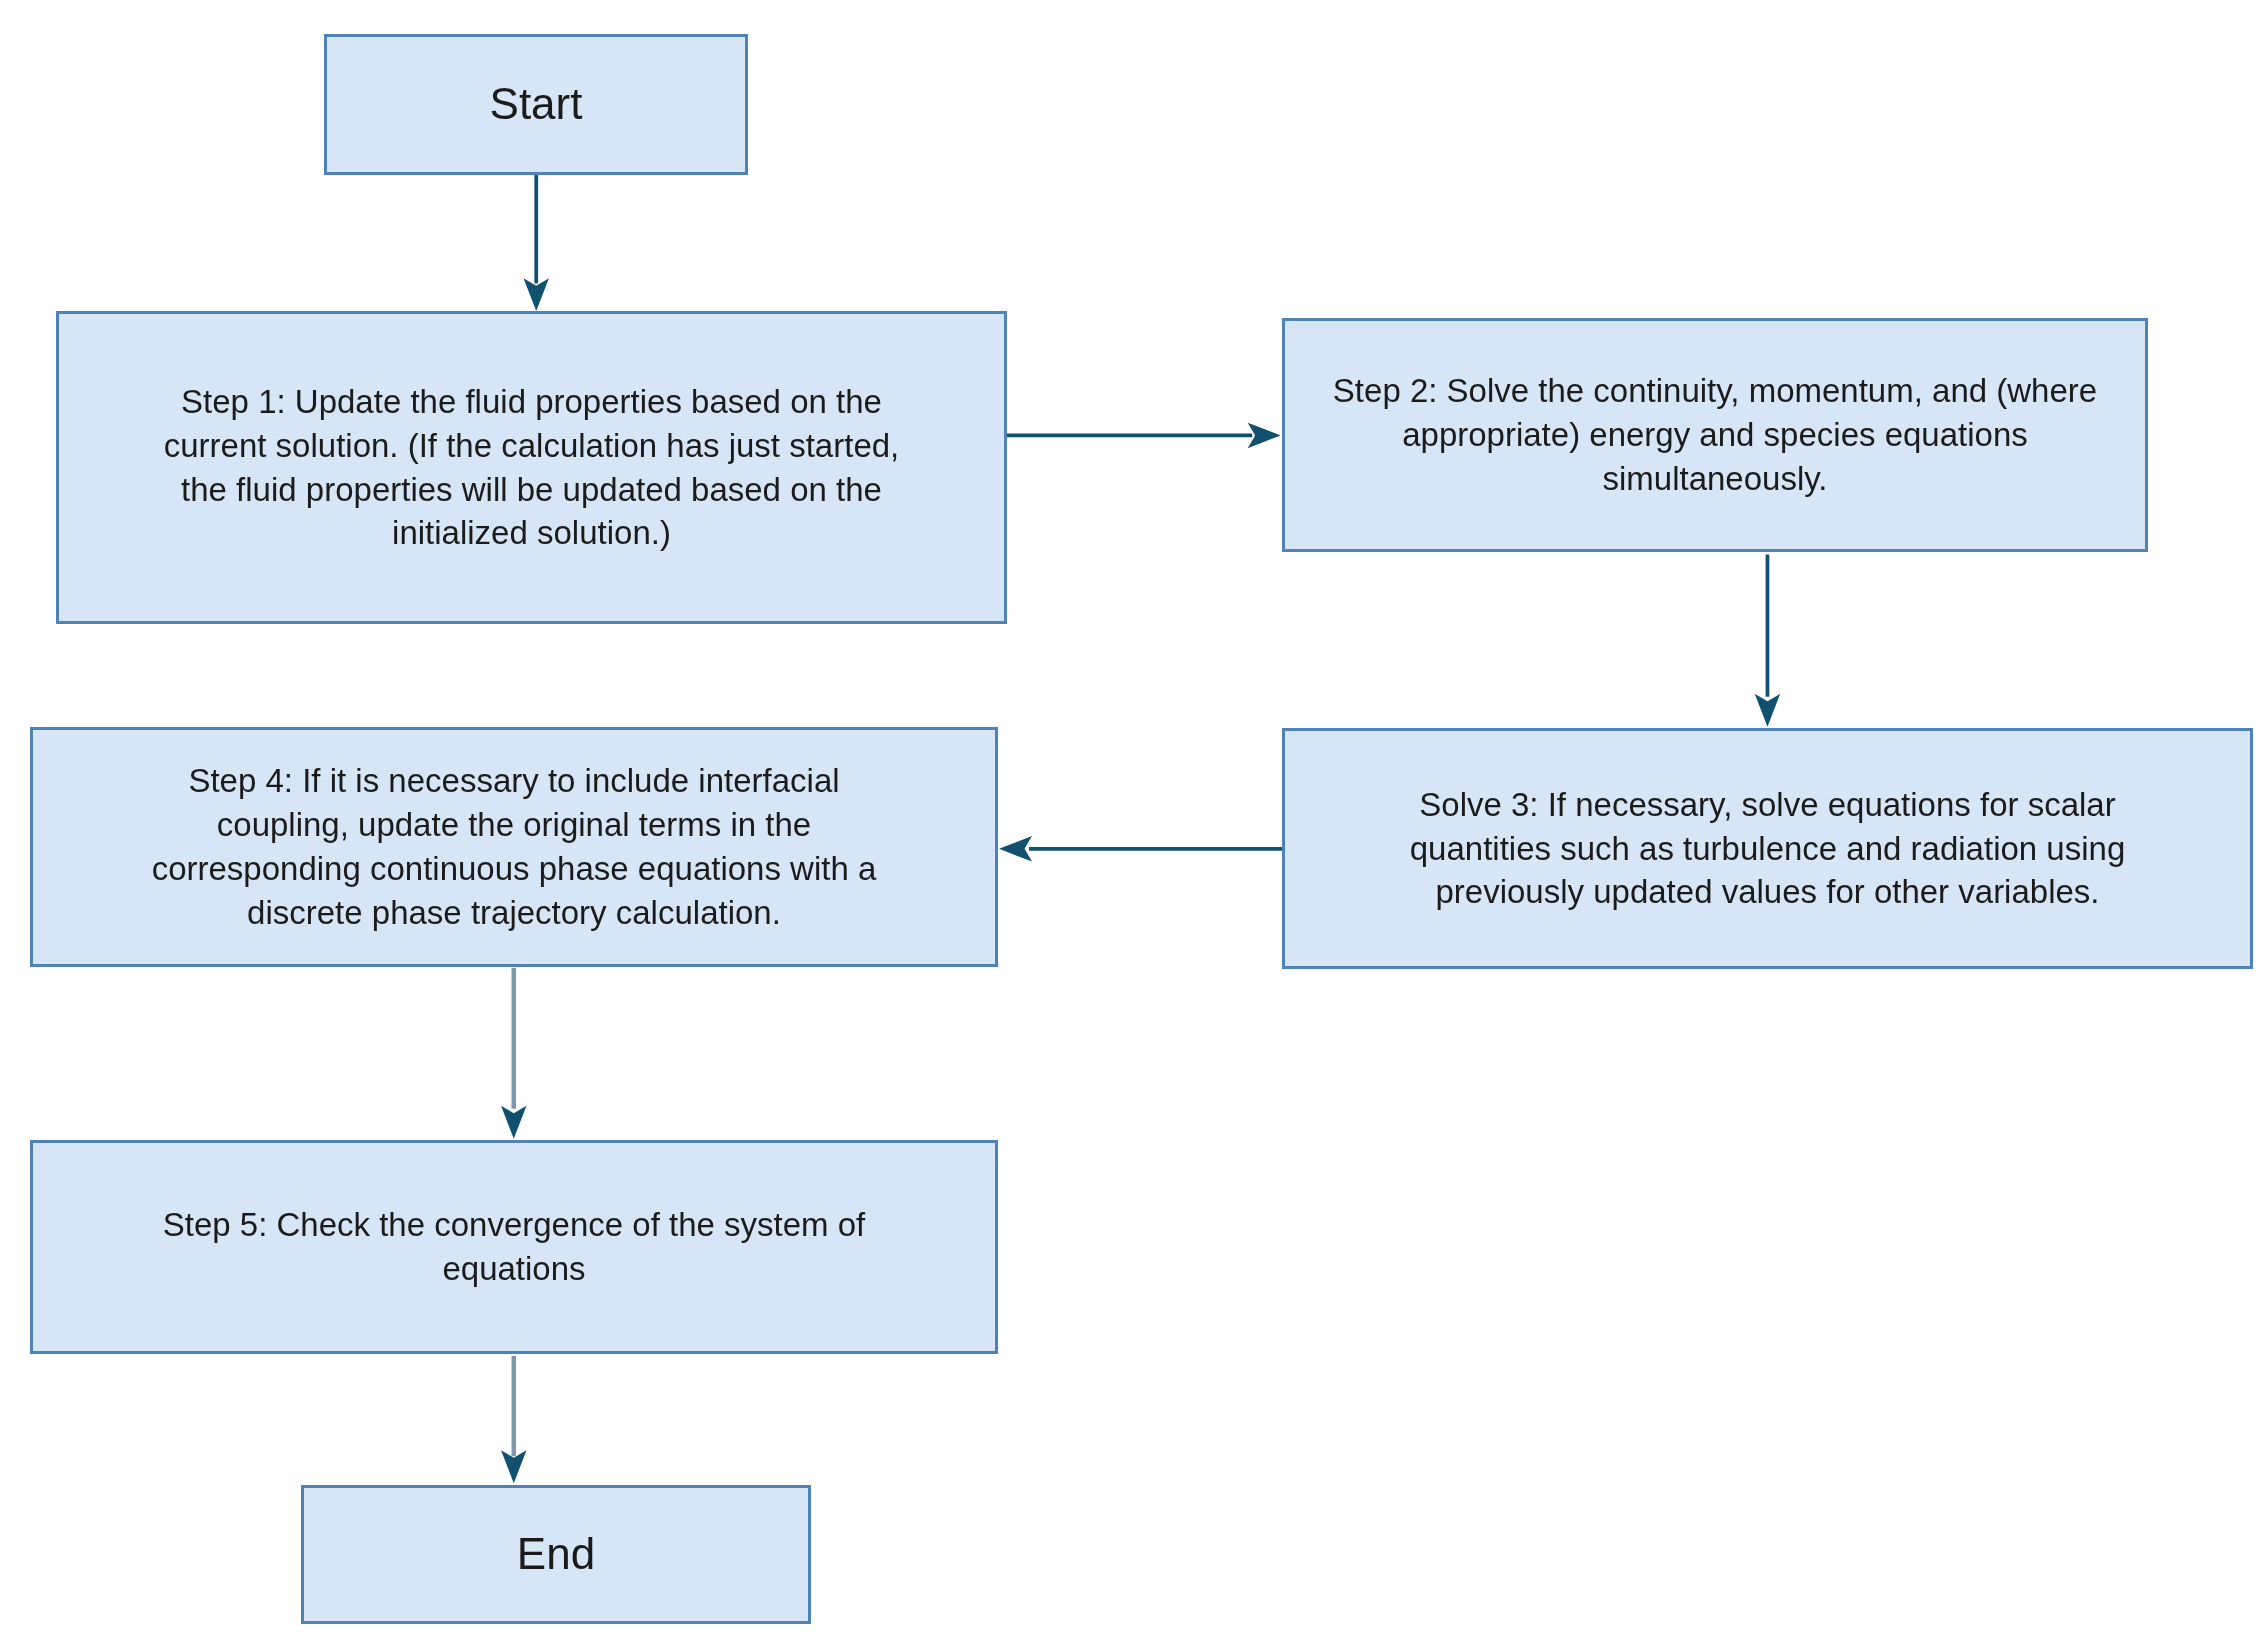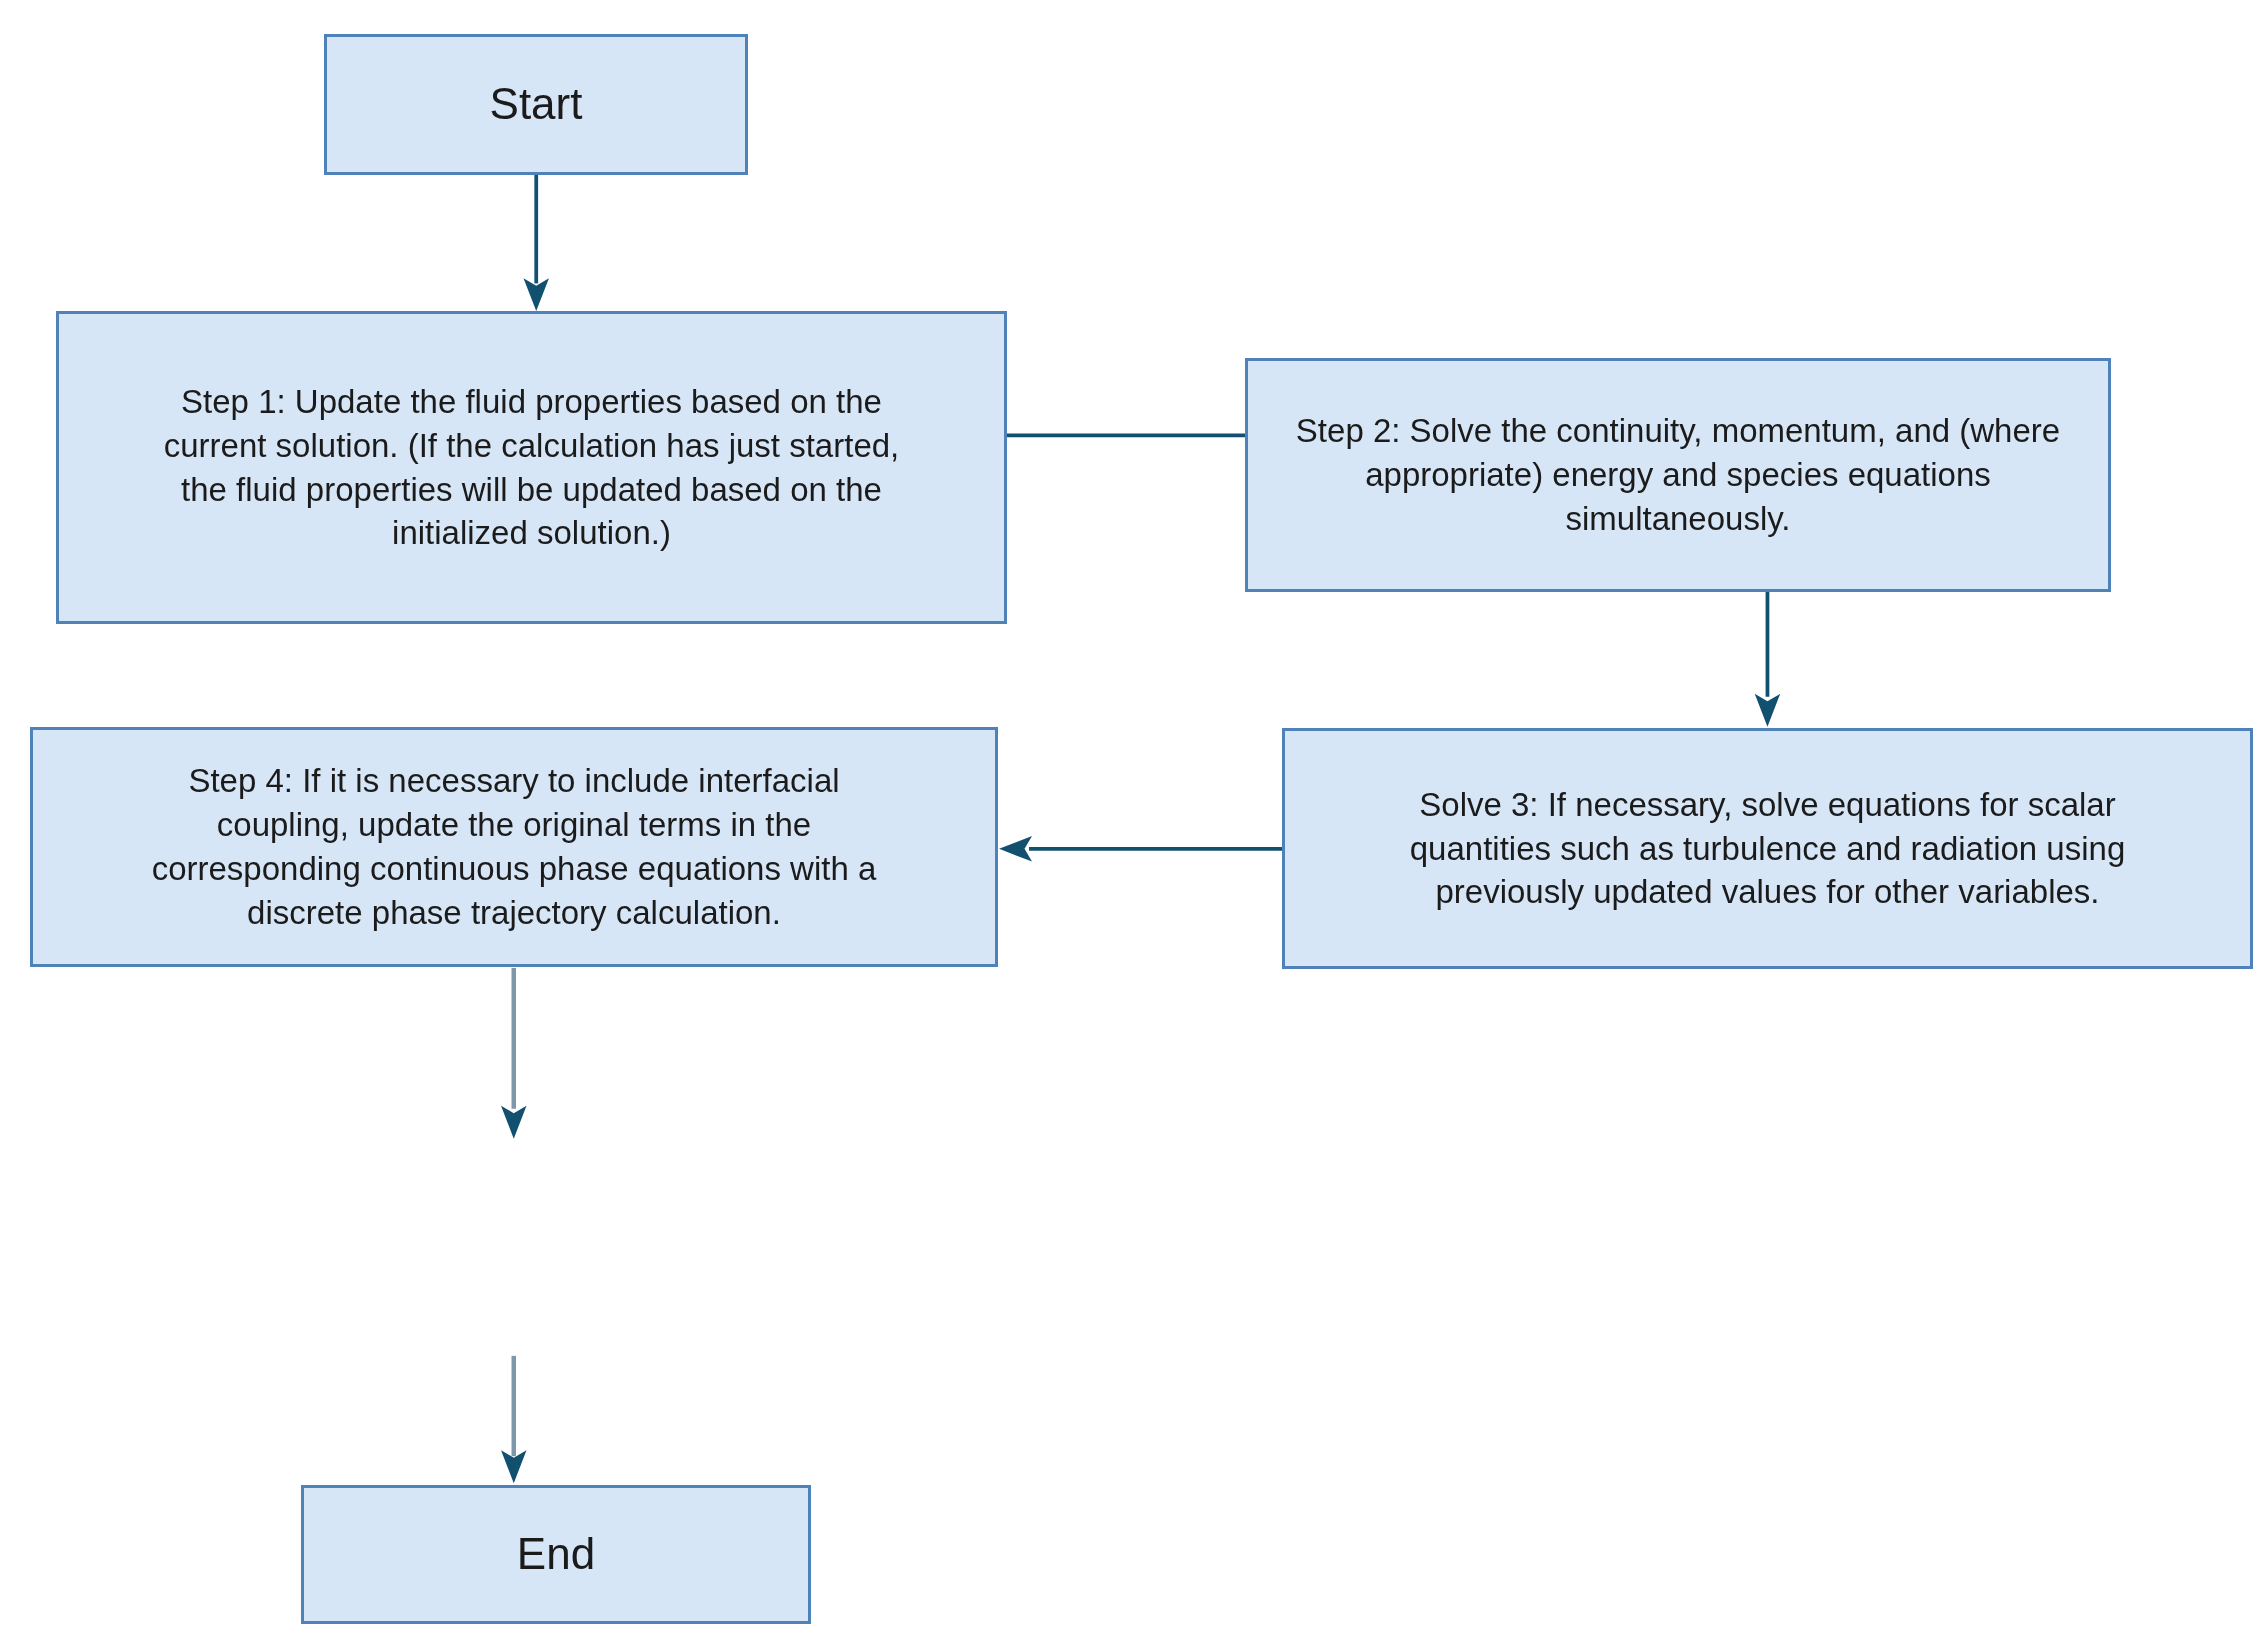--- a/index.html
+++ b/index.html
@@ -31,21 +31,21 @@
   .node .label {
     white-space: pre-line;
     font-size: 33px;
     line-height: 1.33;
     padding: 0 6px;
   }
   .node.terminal .label { font-size: 44px; }
   
   #node-start { left: 324px; top: 34px;  width: 424px;  height: 141px; }
   #node-step1 { left: 56px;  top: 311px; width: 951px; height: 313px; }
-  #node-step2 { left: 1245px;top: 318px; width: 866px; height: 234px; margin-top: 40px; }
+  #node-step2 { left: 1282px;top: 318px; width: 866px; height: 234px; }
   #node-step3 { left: 1282px;top: 728px; width: 971px; height: 241px; }
   #node-step4 { left: 30px;  top: 727px; width: 968px; height: 240px; }
   #node-step5 { left: 30px;  top: 1140px;width: 968px; height: 214px; }
   #node-end   { left: 301px; top: 1485px;width: 510px;  height: 139px; }
 </style>
 </head>
 <body>
 
 <div id="canvas">
 
@@ -106,19 +106,23 @@
 previously updated values for other variables.</span>
   </div>
 
   <div class="node" id="node-step4">
     <span class="label">Step 4: If it is necessary to include interfacial
 coupling, update the original terms in the
 corresponding continuous phase equations with a
 discrete phase trajectory calculation.</span>
   </div>
 
+  <div class="node" id="node-step5">
+    <span class="label">Step 5: Check the convergence of the system of
+equations</span>
+  </div>
 
   <div class="node terminal" id="node-end">
     <span class="label">End</span>
   </div>
 
 </div>
 
 
 </body></html>

